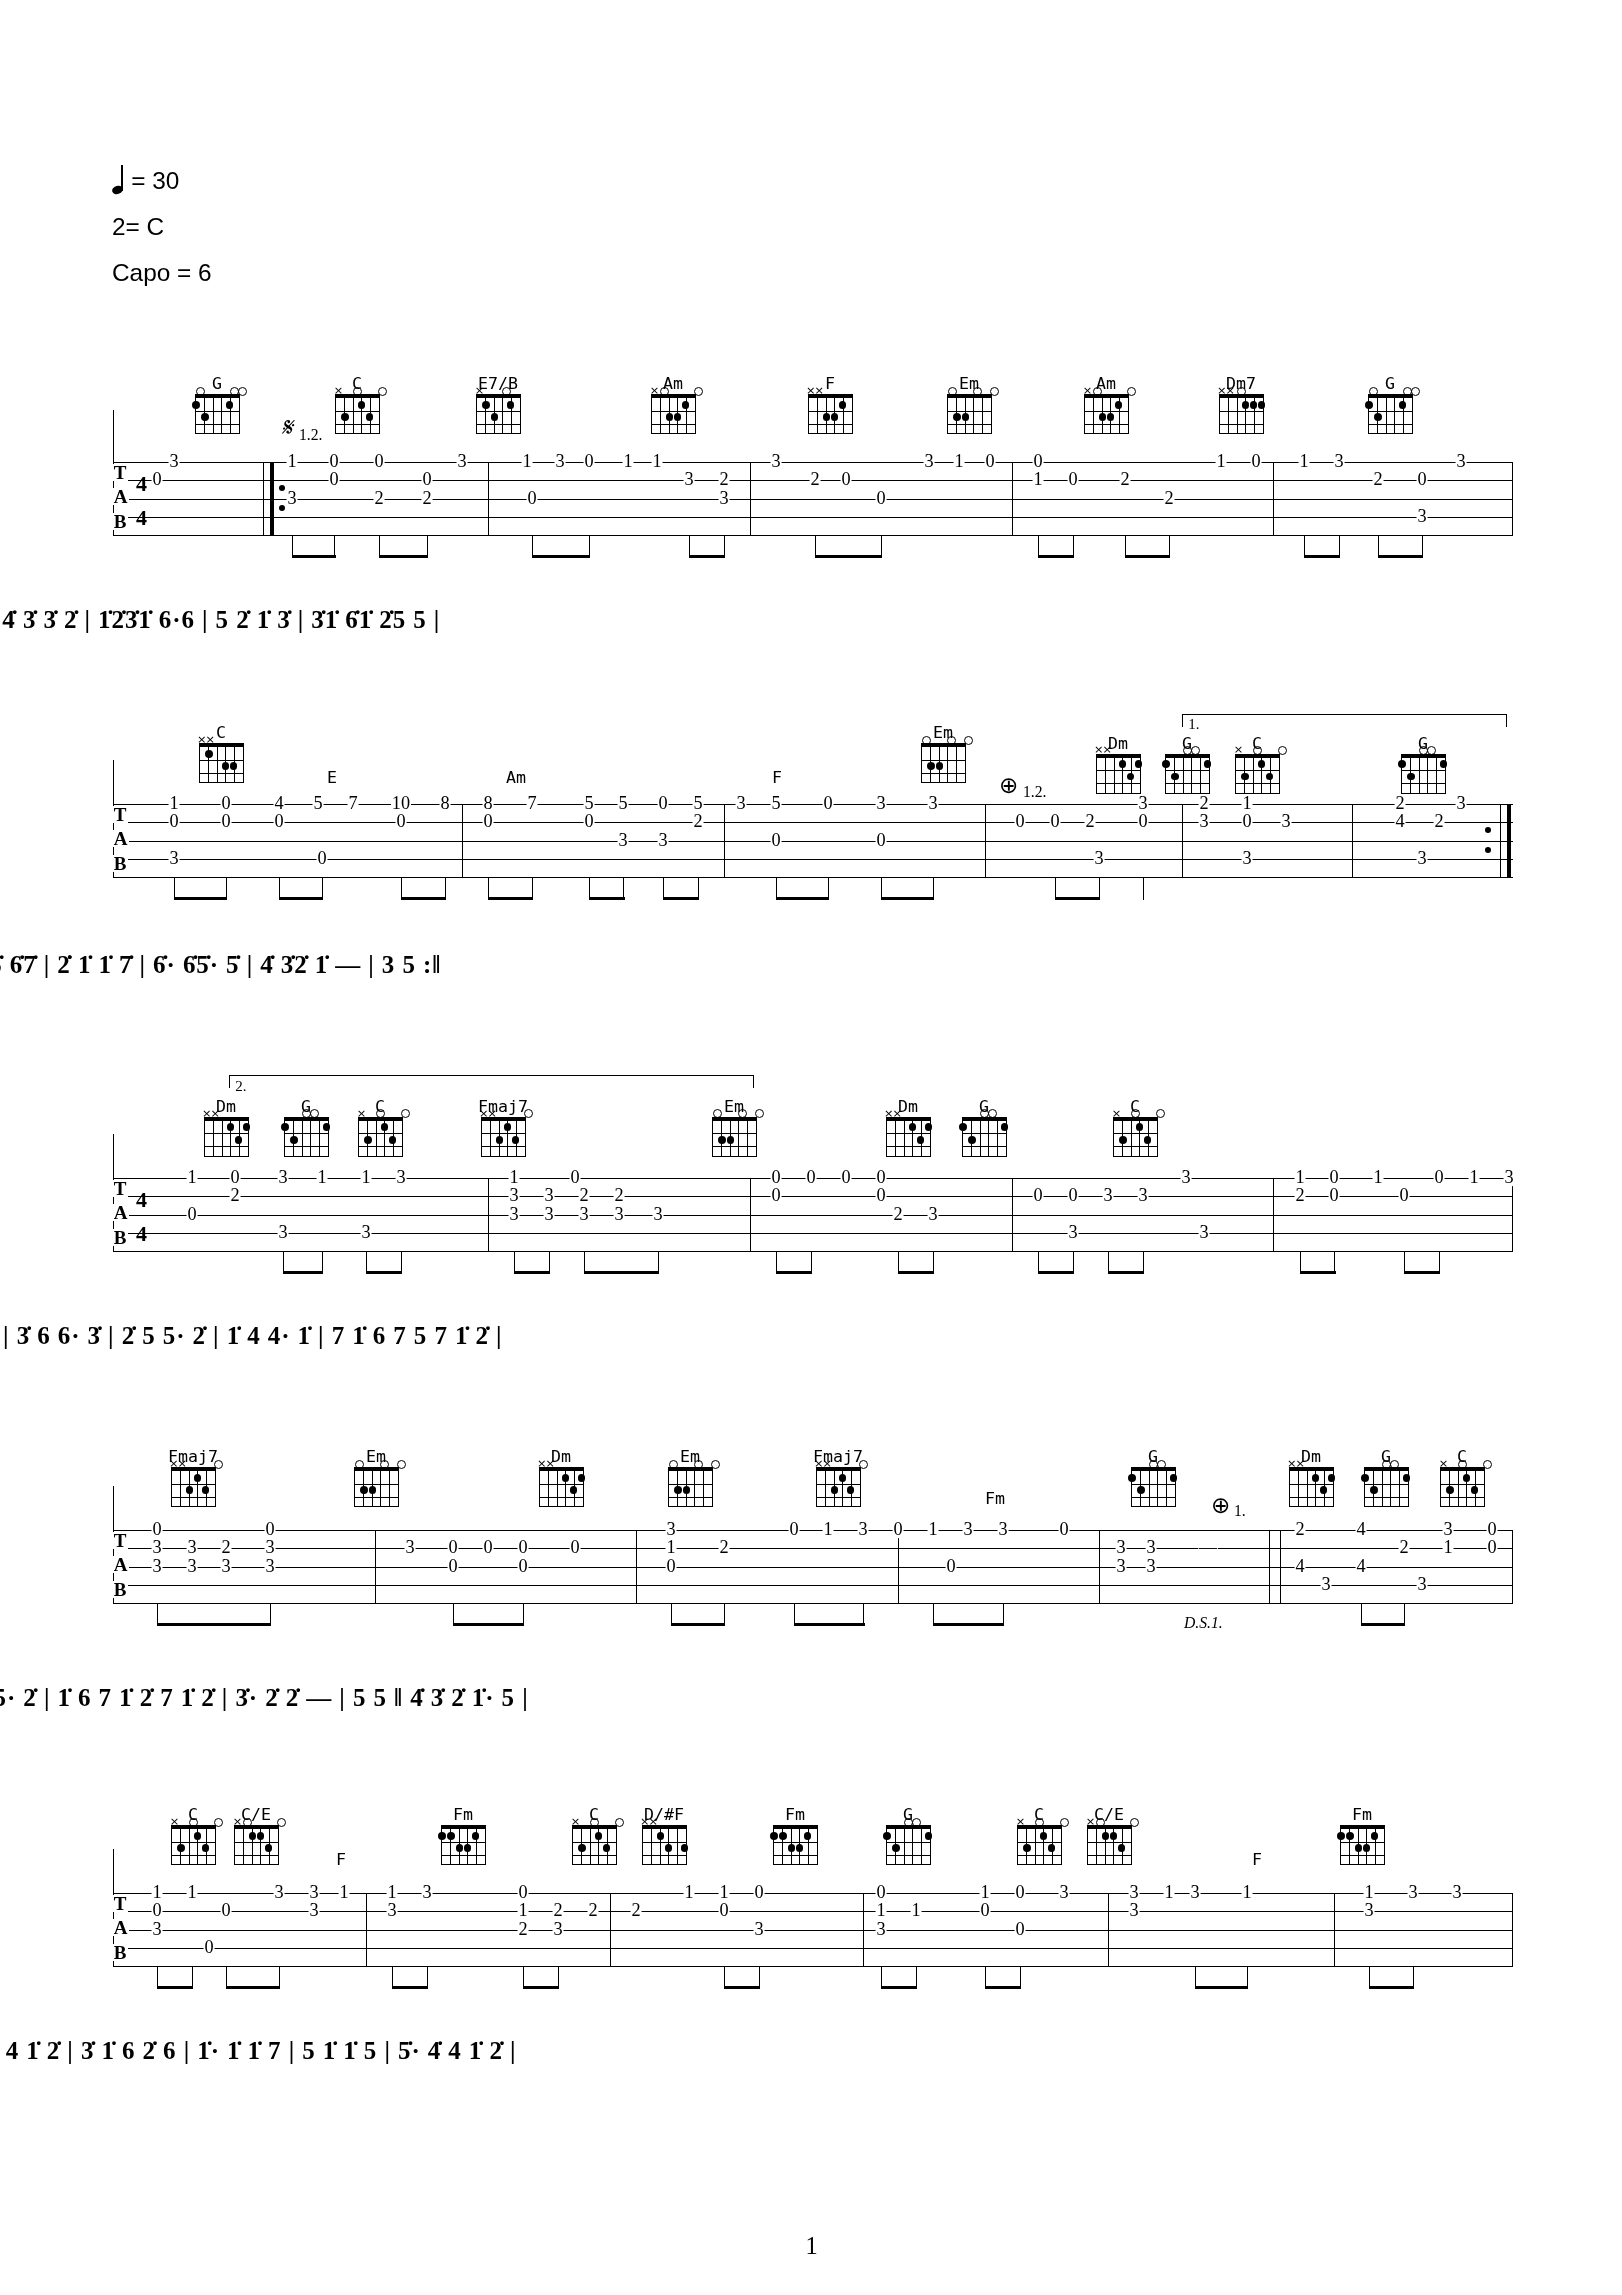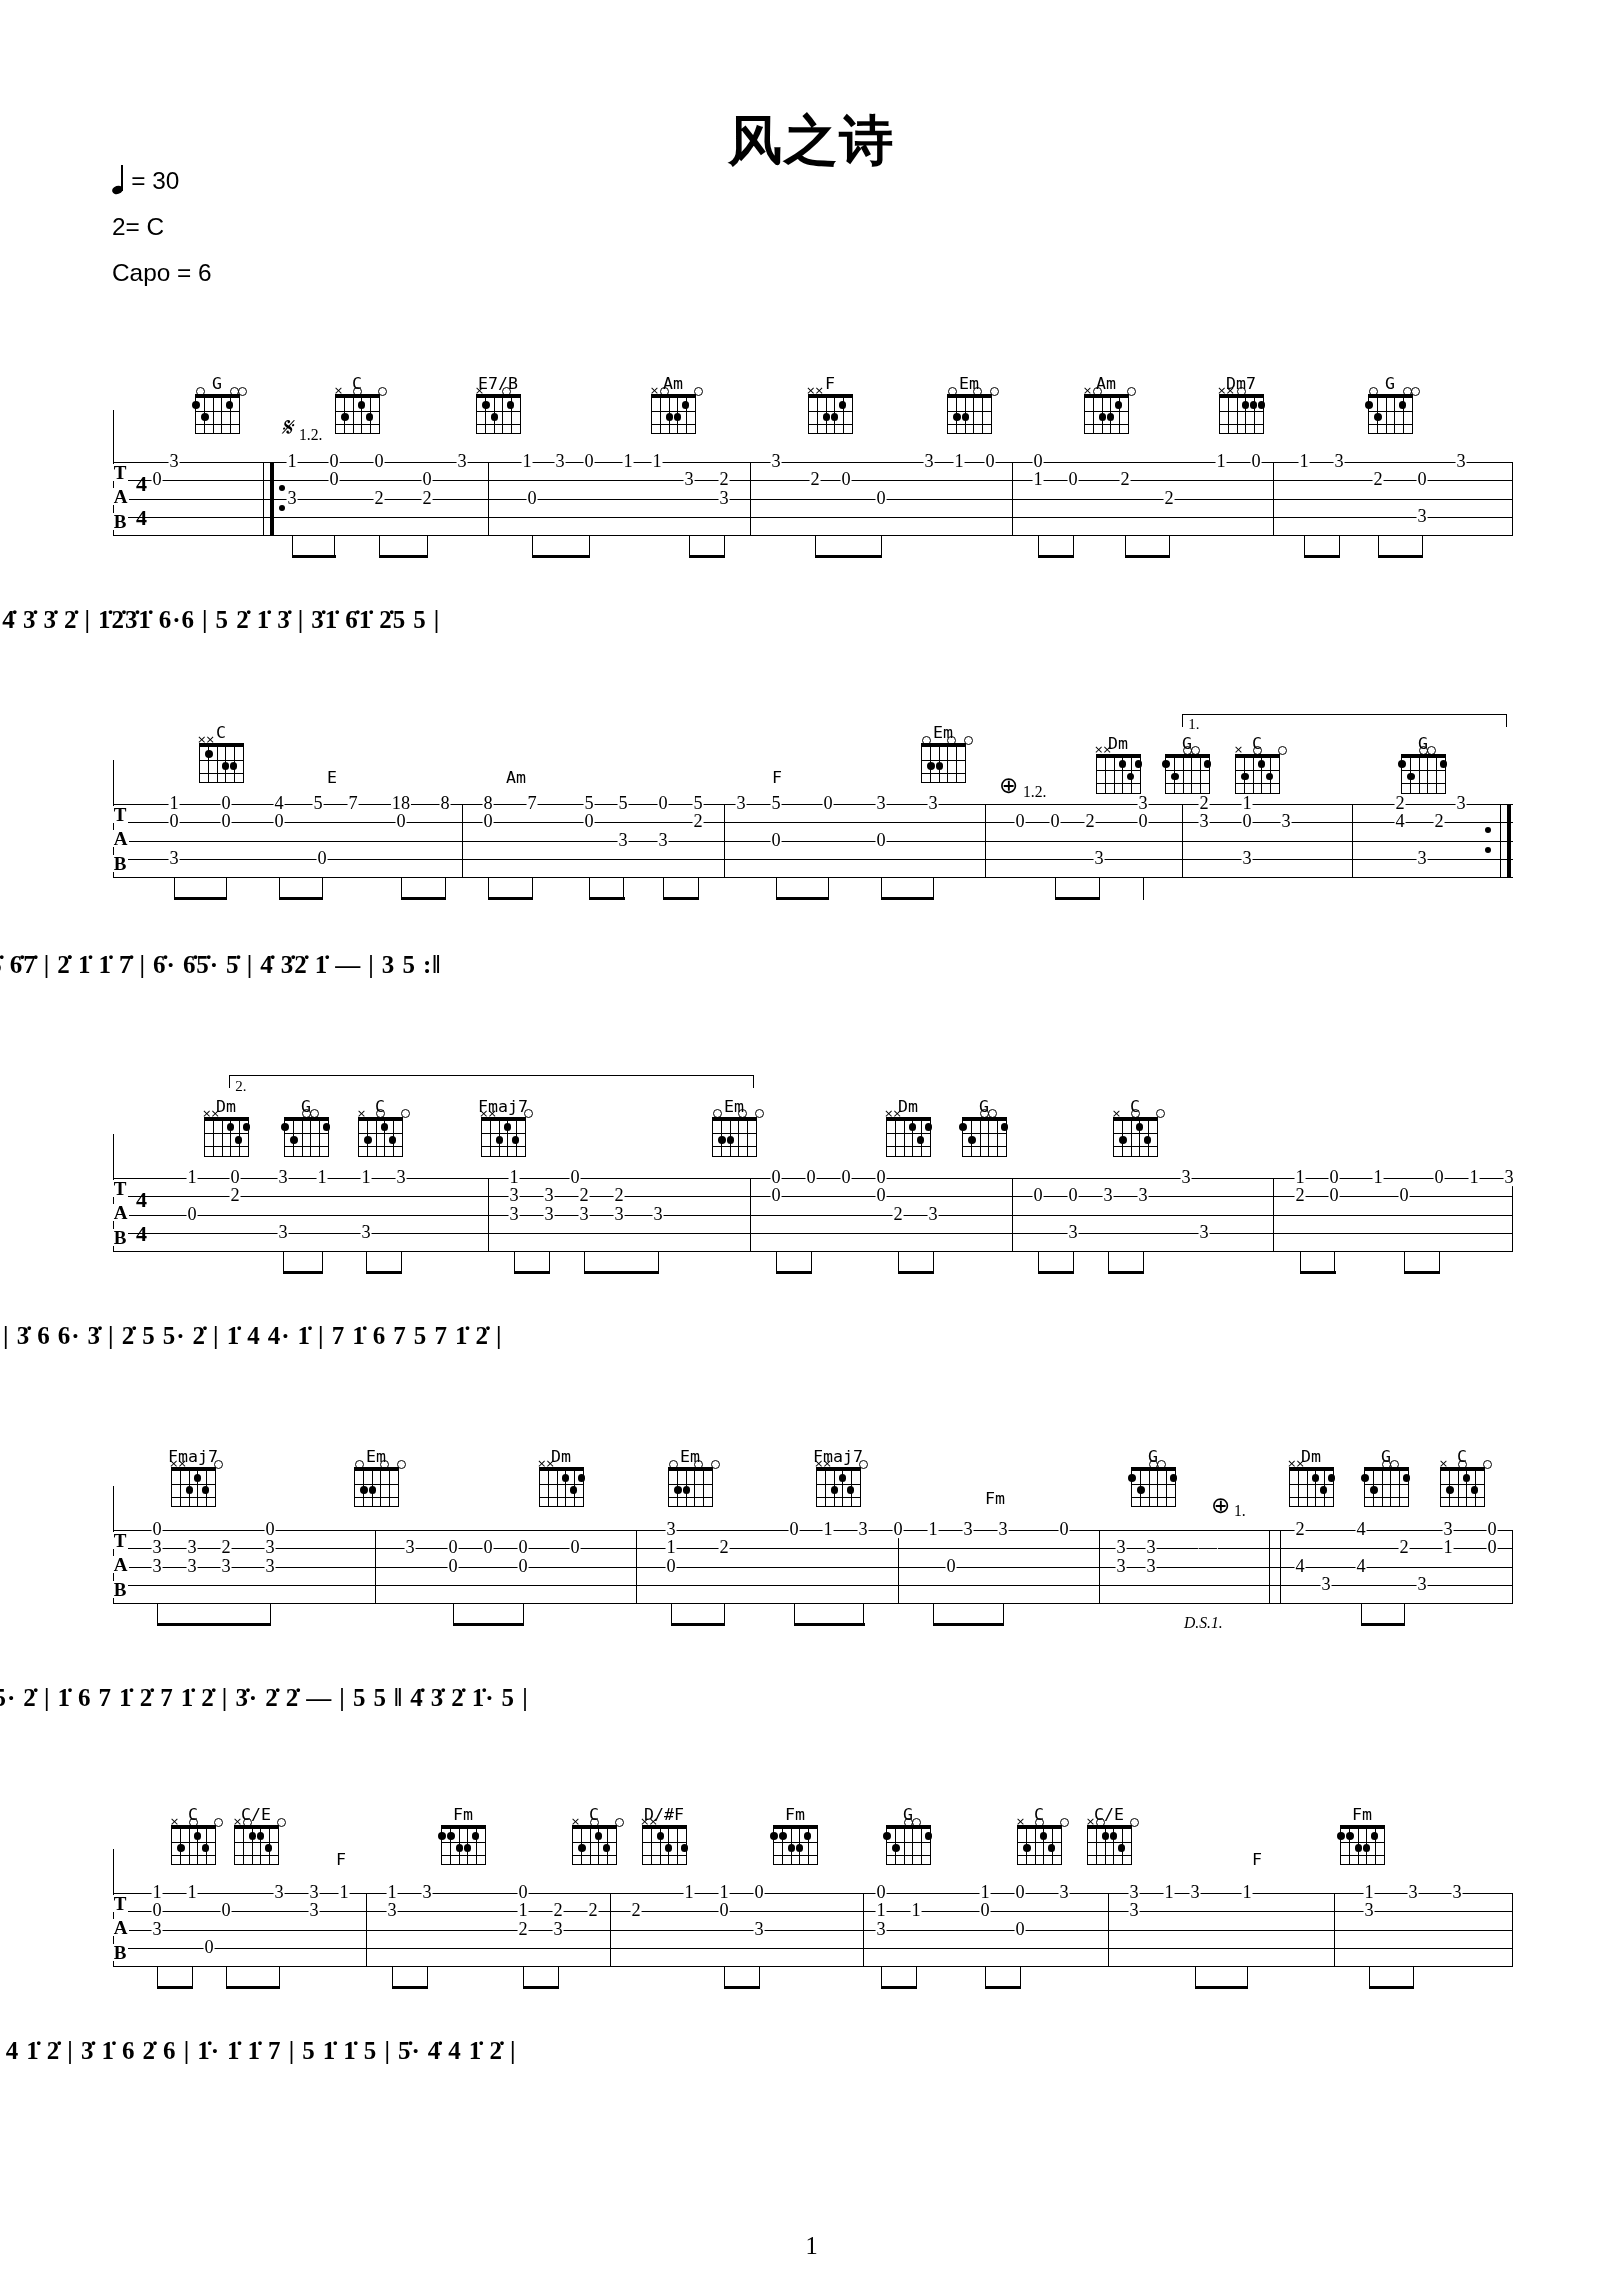--- a/index.html
+++ b/index.html
@@ -287,21 +287,20 @@
     position: absolute;
     width: 1.3px;
     background: #000;
   }
 </style>
 </head>
 <body>
 
 <div class="sheet">
 
-  <div class="title">风之诗</div>
 
   <div class="meta">
     <div class="tempo-row">
       <span class="quarter-note"></span>
       <span>= 30</span>
     </div>
     <div>2= C</div>
     <div>Capo = 6</div>
   </div>
 
@@ -704,21 +703,21 @@
       <span class="num" style="left:61px; top:0px;">1</span>
       <span class="num" style="left:61px; top:18.3px;">0</span>
       <span class="num" style="left:61px; top:55px;">3</span>
       <span class="num" style="left:113px; top:0px;">0</span>
       <span class="num" style="left:113px; top:18.3px;">0</span>
       <span class="num" style="left:166px; top:0px;">4</span>
       <span class="num" style="left:166px; top:18.3px;">0</span>
       <span class="num" style="left:205px; top:0px;">5</span>
       <span class="num" style="left:240px; top:0px;">7</span>
       <span class="num" style="left:209px; top:55px;">0</span>
-      <span class="num" style="left:288px; top:0px;">18</span>
+      <span class="num" style="left:288px; top:0px;">10</span>
       <span class="num" style="left:288px; top:18.3px;">0</span>
       <span class="num" style="left:332px; top:0px;">8</span>
       <span class="num" style="left:375px; top:0px;">8</span>
       <span class="num" style="left:419px; top:0px;">7</span>
       <span class="num" style="left:375px; top:18.3px;">0</span>
       <span class="num" style="left:476px; top:0px;">5</span>
       <span class="num" style="left:476px; top:18.3px;">0</span>
       <span class="num" style="left:510px; top:0px;">5</span>
       <span class="num" style="left:510px; top:37px;">3</span>
       <span class="num" style="left:550px; top:0px;">0</span>

